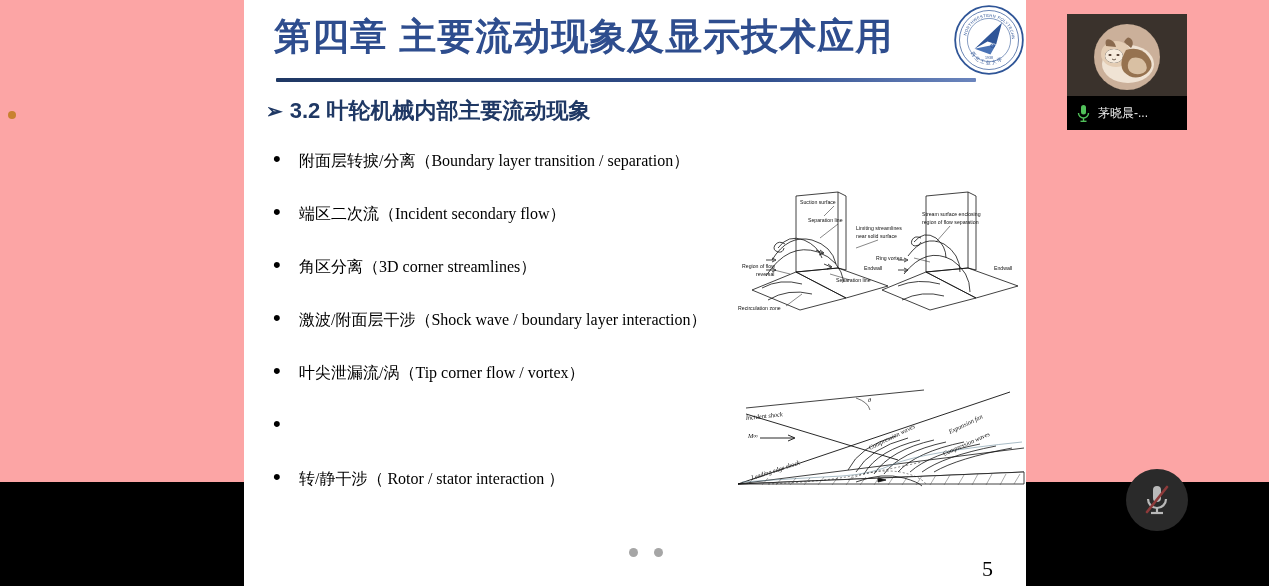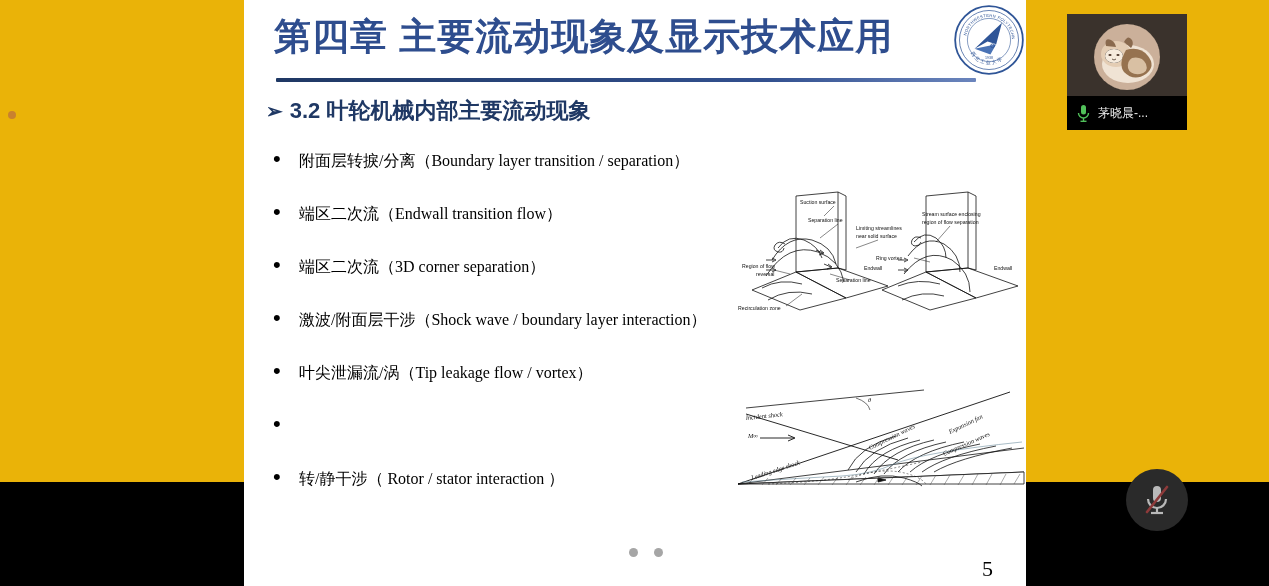--- a/index.html
+++ b/index.html
@@ -10,21 +10,21 @@
   body {
     width: 1269px;
     height: 586px;
     overflow: hidden;
     font-family: "Liberation Sans", sans-serif;
   }
   #app {
     position: relative;
     width: 1269px;
     height: 482px;
-    background: #eab308;
+    background: #fca5a5;
   }
 
   
   .left-dot {
     position: absolute;
     left: 8px;
     top: 111px;
     width: 8px;
     height: 8px;
     border-radius: 50%;
@@ -249,33 +249,33 @@
       <span>3.2 叶轮机械内部主要流动现象</span>
     </div>
 
     <div class="bullets">
       <div class="bullet-row">
         <span class="bullet-dot">•</span>
         <span class="bullet-text">附面层转捩/分离（Boundary layer transition / separation）</span>
       </div>
       <div class="bullet-row">
         <span class="bullet-dot">•</span>
-        <span class="bullet-text">端区二次流（Endwall transition flow）</span>
-      </div>
-      <div class="bullet-row">
-        <span class="bullet-dot">•</span>
-        <span class="bullet-text">端区二次流（3D corner separation）</span>
+        <span class="bullet-text">端区二次流（Incident secondary flow）</span>
+      </div>
+      <div class="bullet-row">
+        <span class="bullet-dot">•</span>
+        <span class="bullet-text">角区分离（3D corner streamlines）</span>
       </div>
       <div class="bullet-row">
         <span class="bullet-dot">•</span>
         <span class="bullet-text">激波/附面层干涉（Shock wave / boundary layer interaction）</span>
       </div>
       <div class="bullet-row">
         <span class="bullet-dot">•</span>
-        <span class="bullet-text">叶尖泄漏流/涡（Tip leakage flow / vortex）</span>
+        <span class="bullet-text">叶尖泄漏流/涡（Tip corner flow / vortex）</span>
       </div>
       <div class="bullet-row">
         <span class="bullet-dot">•</span>
       </div>
       <div class="bullet-row">
         <span class="bullet-dot">•</span>
         <span class="bullet-text">转/静干涉（ Rotor / stator interaction ）</span>
       </div>
     </div>
 

